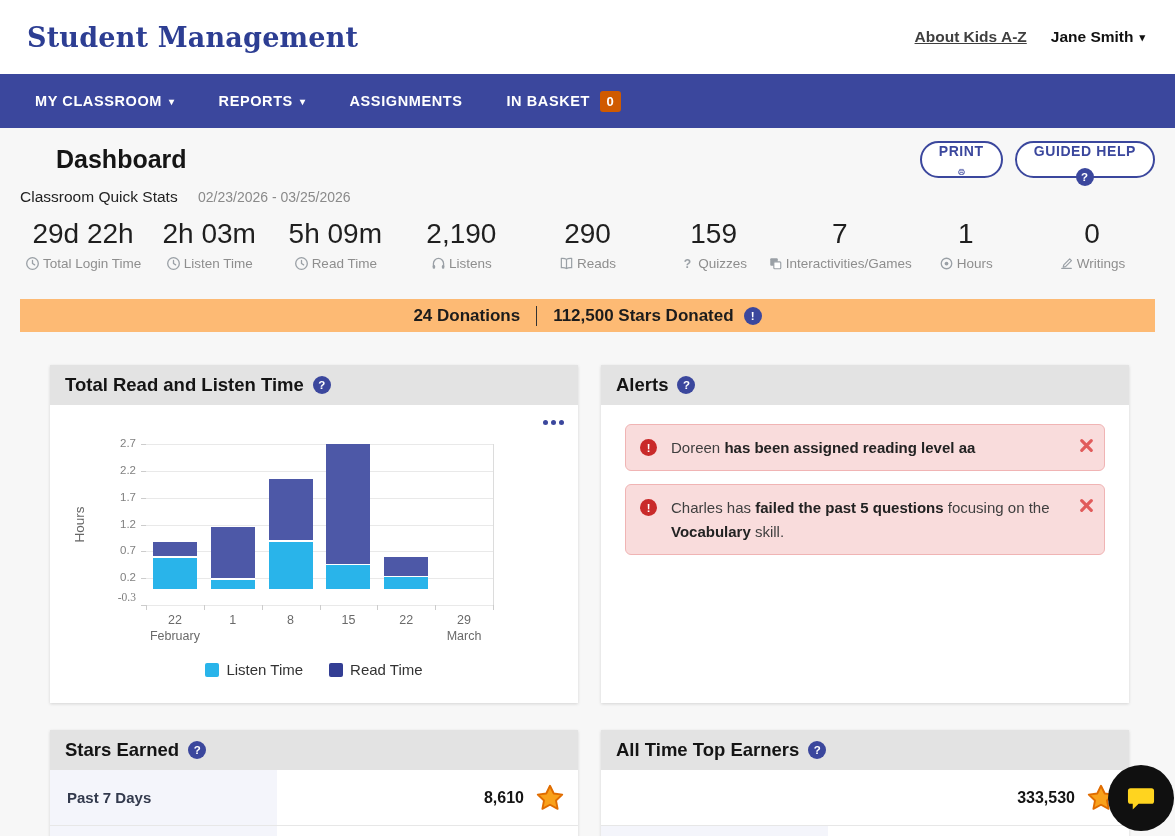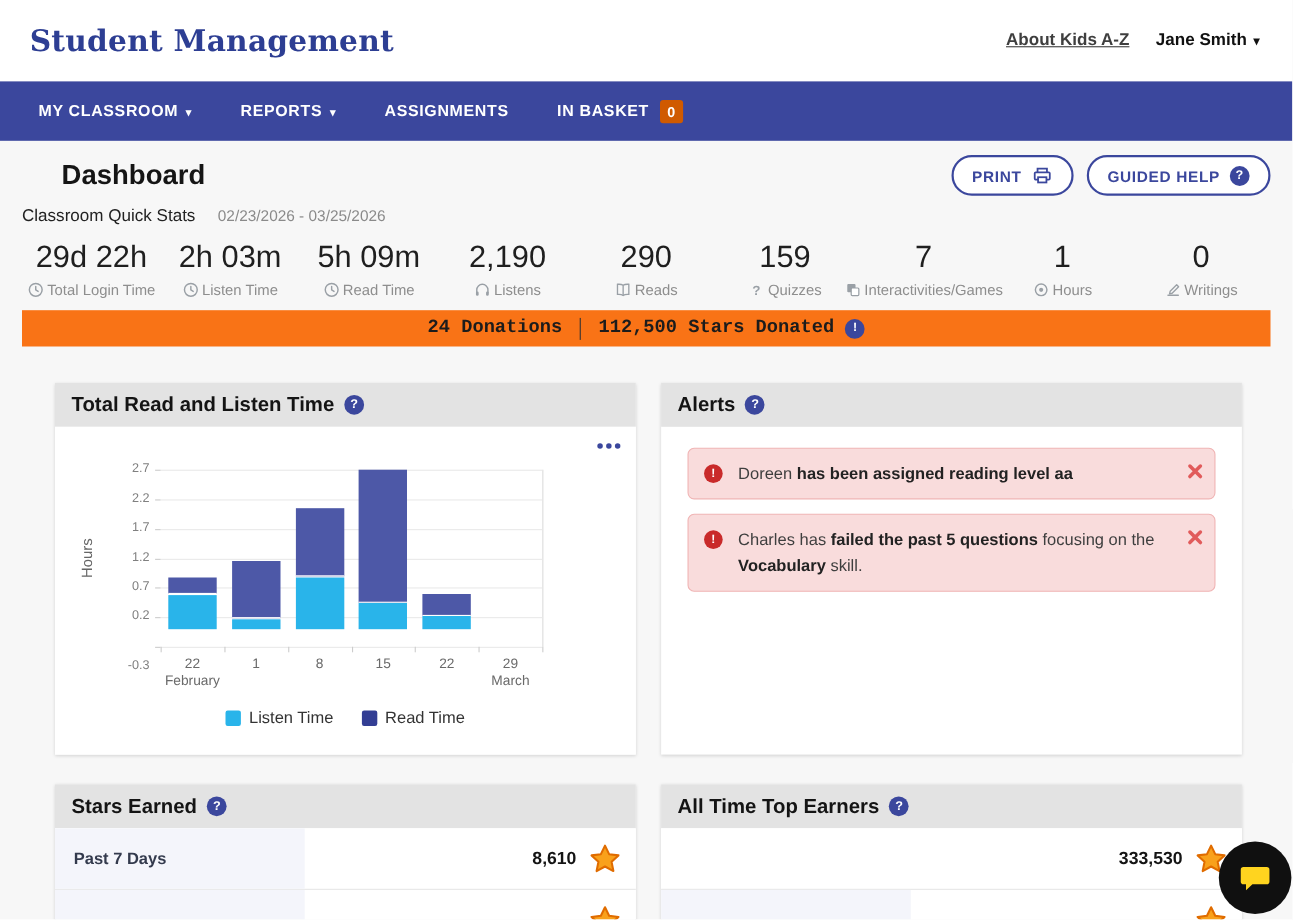--- a/index.html
+++ b/index.html
@@ -18,34 +18,34 @@
   .navbar{height:54px;background:#3b479d;display:flex;align-items:center;padding:0 35px;gap:44px;}
   .nav-item{color:#fff;font-size:14.5px;font-weight:700;letter-spacing:.6px;display:flex;align-items:center;gap:7px;cursor:pointer;white-space:nowrap;}
   .nav-item .caret{font-size:10px;margin-top:1px;}
   .nav-badge{display:inline-flex;align-items:center;justify-content:center;min-width:21px;height:21px;background:#d05a00;border-radius:3px;font-size:13px;font-weight:700;color:#fff;margin-left:3px;}
 
   
   .content{padding:0 20px;}
   .page-head{display:flex;align-items:center;justify-content:space-between;padding-top:13px;margin-left:36px;}
   .page-title{margin:0;font-size:25px;font-weight:800;color:#151515;}
   .actions{display:flex;gap:12px;}
-  .pill-btn{height:37px;background:#fff;border:2px solid #3b479d;border-radius:20px;color:#3b479d;font-family:inherit;font-size:14px;font-weight:700;letter-spacing:.6px;display:flex;align-items:center;gap:9px;padding:0 17px;cursor:pointer;}
+  .pill-btn{height:37px;background:#fff;border:2px solid #3b479d;border-radius:20px;color:#3b479d;font-family:inherit;font-size:14px;font-weight:700;letter-spacing:.6px;display:flex;align-items:center;gap:9px;padding:0 17px;cursor:pointer;flex-direction:column;}
   .pill-btn svg{width:19px;height:19px;}
   .help-circle{display:inline-flex;align-items:center;justify-content:center;width:18px;height:18px;border-radius:50%;background:#3b479d;color:#fff;font-size:11.5px;font-weight:700;cursor:pointer;flex:none;}
 
   .qs-head{margin-top:10px;font-size:15.5px;color:#222;}
   .qs-date{font-size:14px;color:#8a8a8a;margin-left:16px;}
 
   .stats-row{display:flex;margin-top:12px;}
   .stat{flex:1;display:flex;flex-direction:column;align-items:center;min-width:0;}
   .stat-value{font-size:28px;color:#1f1f1f;white-space:nowrap;}
   .stat-label{margin-top:6px;font-size:13.5px;color:#8e8e8e;display:flex;align-items:center;gap:3px;white-space:nowrap;}
   .stat-label svg{width:15px;height:15px;flex:none;}
 
-  .donation-bar{margin-top:11px;height:33px;background:#f97316;display:flex;align-items:center;justify-content:center;gap:16px;font-family:Liberation Mono, monospace;}
+  .donation-bar{margin-top:28px;height:33px;background:#fdba74;display:flex;align-items:center;justify-content:center;gap:16px;}
   .don-text{font-size:17px;font-weight:700;color:#1c1c1c;}
   .don-sep{width:1px;height:20px;background:#333;}
   .info-circle{display:inline-flex;align-items:center;justify-content:center;width:18px;height:18px;border-radius:50%;background:#3b479d;color:#fff;font-size:11.5px;font-weight:700;margin-left:-6px;cursor:pointer;}
 
   .grid{margin:33px 30px 0 30px;display:grid;grid-template-columns:528px 528px;gap:27px 23px;}
   .panel{background:#fff;box-shadow:0 1px 3px rgba(0,0,0,.14);}
   .panel-header{height:40px;background:#e3e3e3;display:flex;align-items:center;gap:9px;padding:0 15px;}
   .panel-title{font-size:18.5px;font-weight:700;color:#141414;}
 
   
@@ -301,21 +301,21 @@
             <span class="yticklabel" style="left: 38px; width: 48px; top: 59px;">2.2</span>
             <div class="ytickmark" style="left: 91px; top: 93px;"></div>
             <span class="yticklabel" style="left: 38px; width: 48px; top: 86px;">1.7</span>
             <div class="ytickmark" style="left: 91px; top: 120px;"></div>
             <span class="yticklabel" style="left: 38px; width: 48px; top: 113px;">1.2</span>
             <div class="ytickmark" style="left: 91px; top: 146px;"></div>
             <span class="yticklabel" style="left: 38px; width: 48px; top: 139px;">0.7</span>
             <div class="ytickmark" style="left: 91px; top: 173px;"></div>
             <span class="yticklabel" style="left: 38px; width: 48px; top: 166px;">0.2</span>
             <div class="ytickmark" style="left: 91px; top: 200px;"></div>
-            <span class="yticklabel" style="left: 38px; width: 48px; top: 211px;">-0.3</span>
+            <span class="yticklabel" style="left: 38px; width: 48px; top: 186px; font-family: Liberation Serif, serif;">-0.3</span>
             <div class="xtickmark" style="left: 96px; top: 200px;"></div>
             <div class="xtickmark" style="left: 154px; top: 200px;"></div>
             <div class="xtickmark" style="left: 212px; top: 200px;"></div>
             <div class="xtickmark" style="left: 270px; top: 200px;"></div>
             <div class="xtickmark" style="left: 327px; top: 200px;"></div>
             <div class="xtickmark" style="left: 385px; top: 200px;"></div>
             <div class="xtickmark" style="left: 443px; top: 200px;"></div>
             <span class="xticklabel" style="left: 96px; width: 57.8333px; top: 208px;">22</span>
             <span class="monthlabel" style="left: 86px; width: 77.8333px; top: 224px;">February</span>
             <span class="xticklabel" style="left: 153.833px; width: 57.8333px; top: 208px;">1</span>

